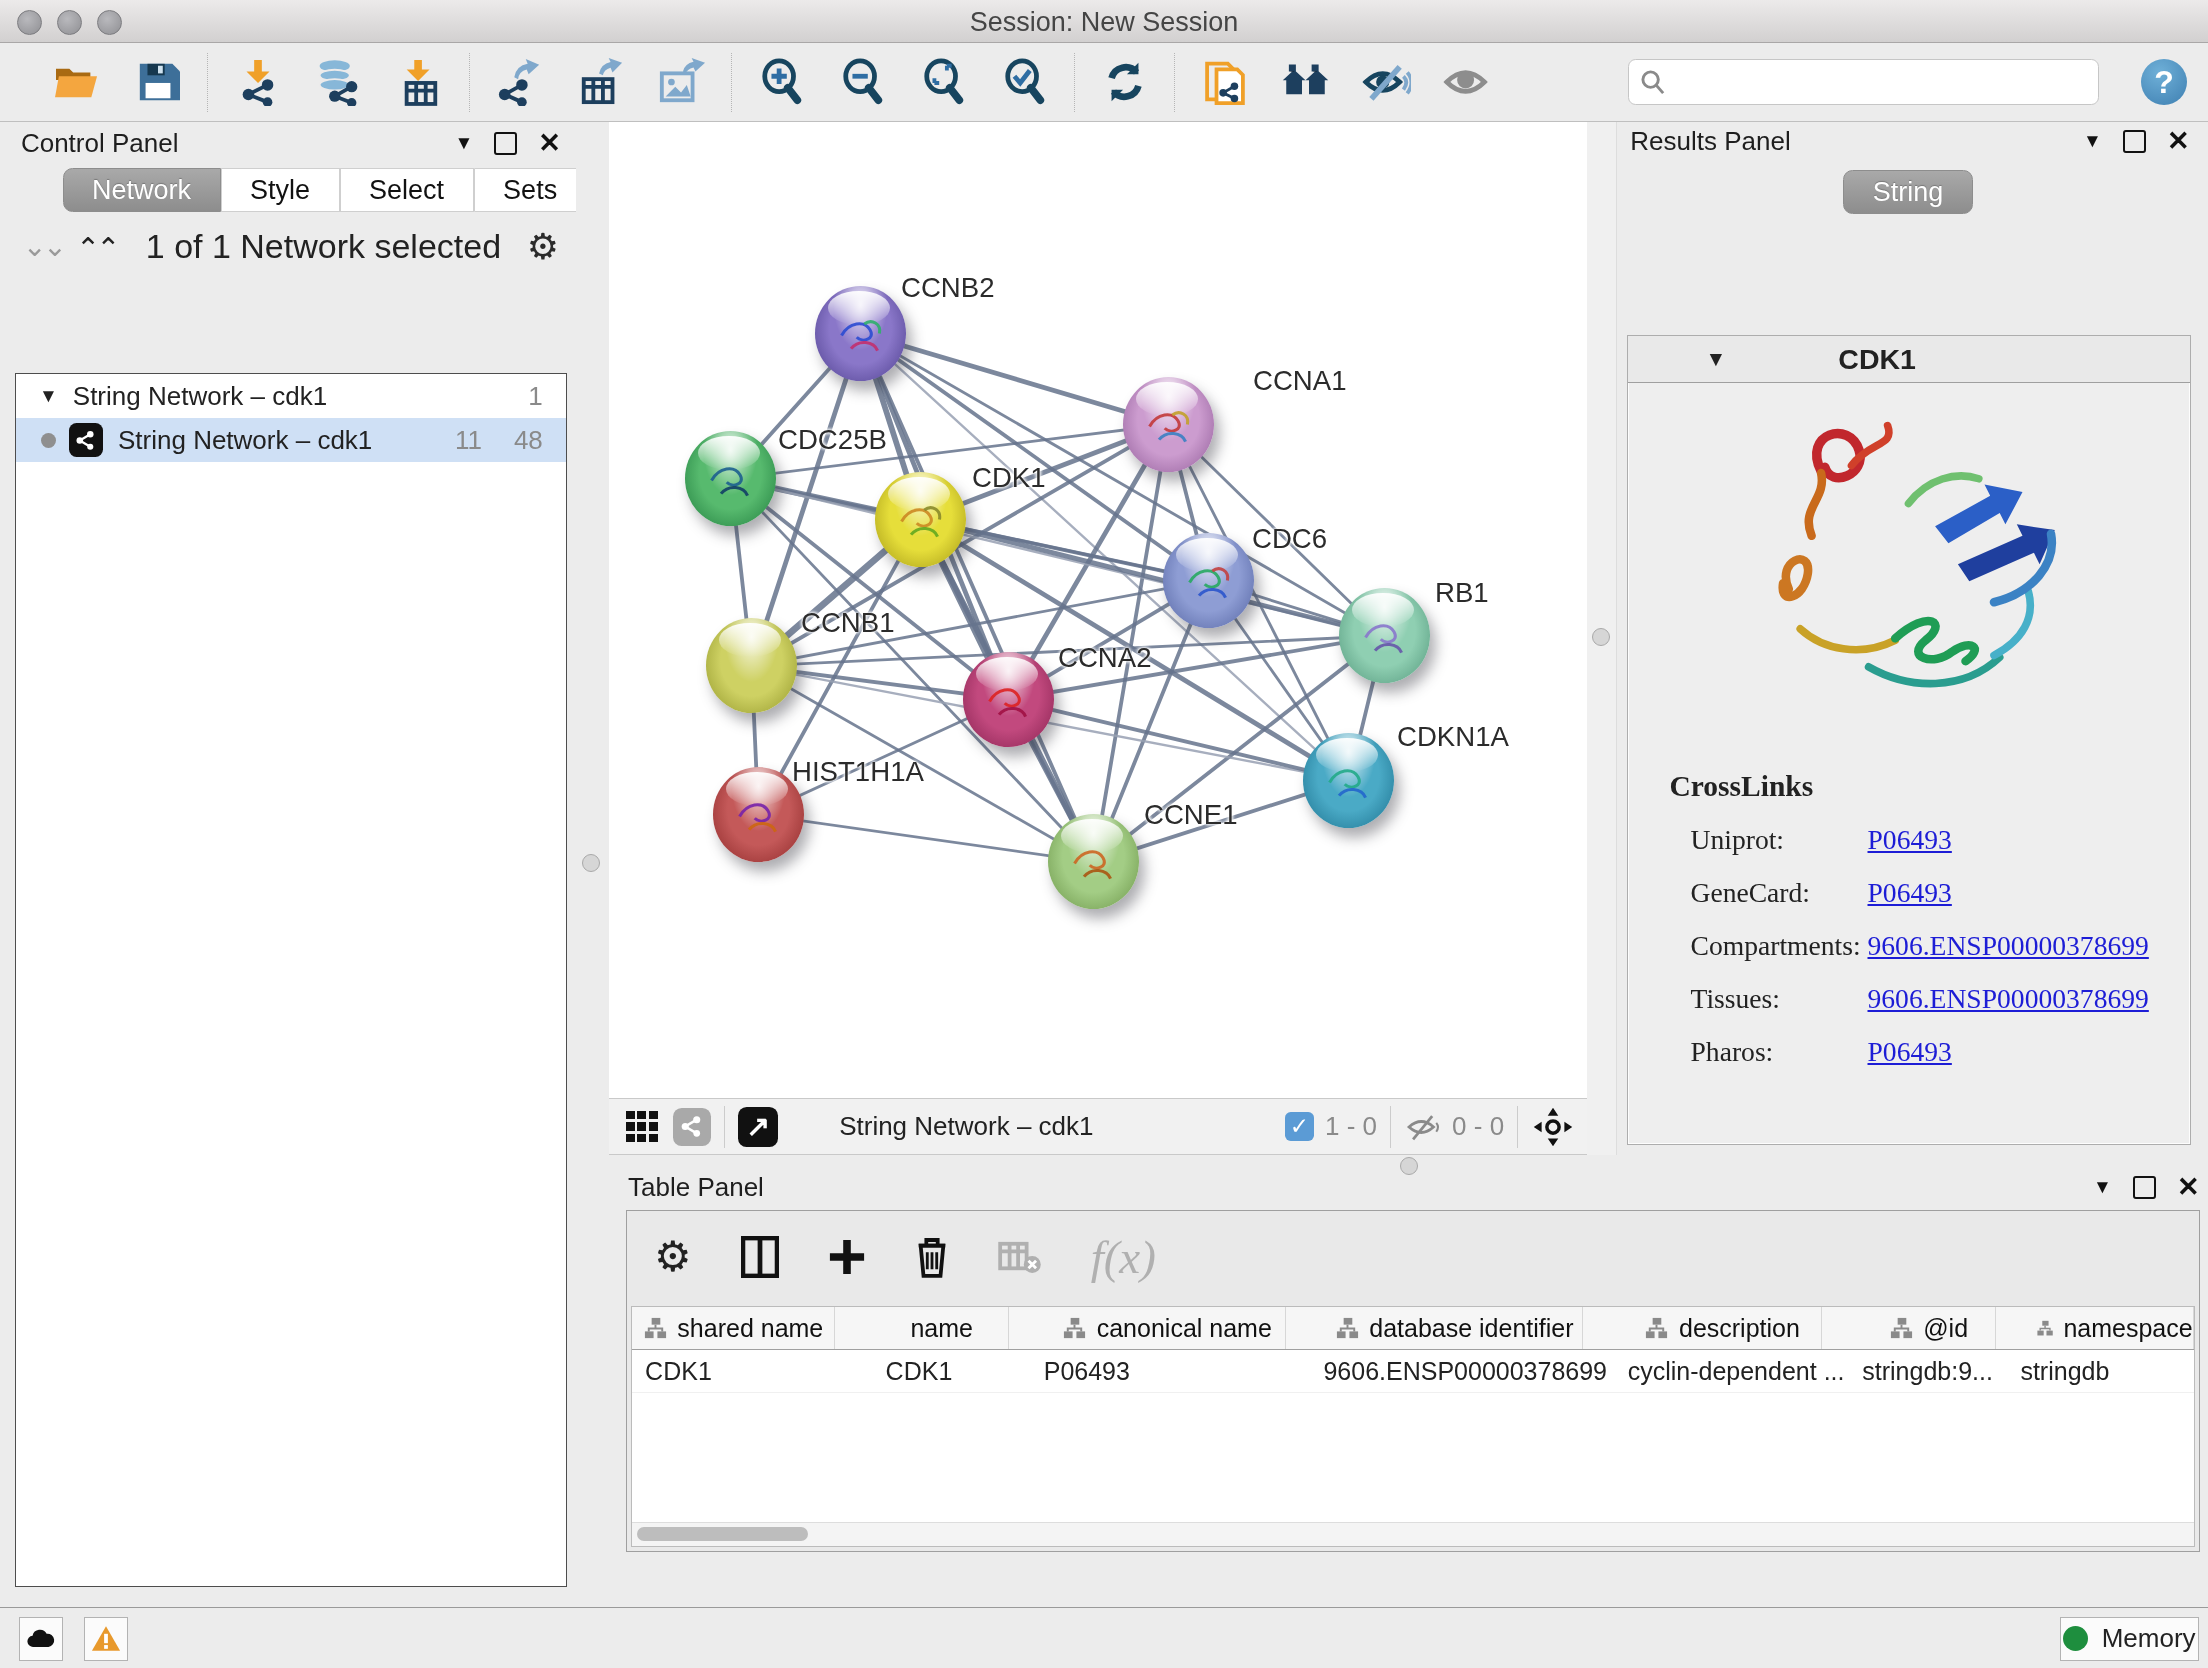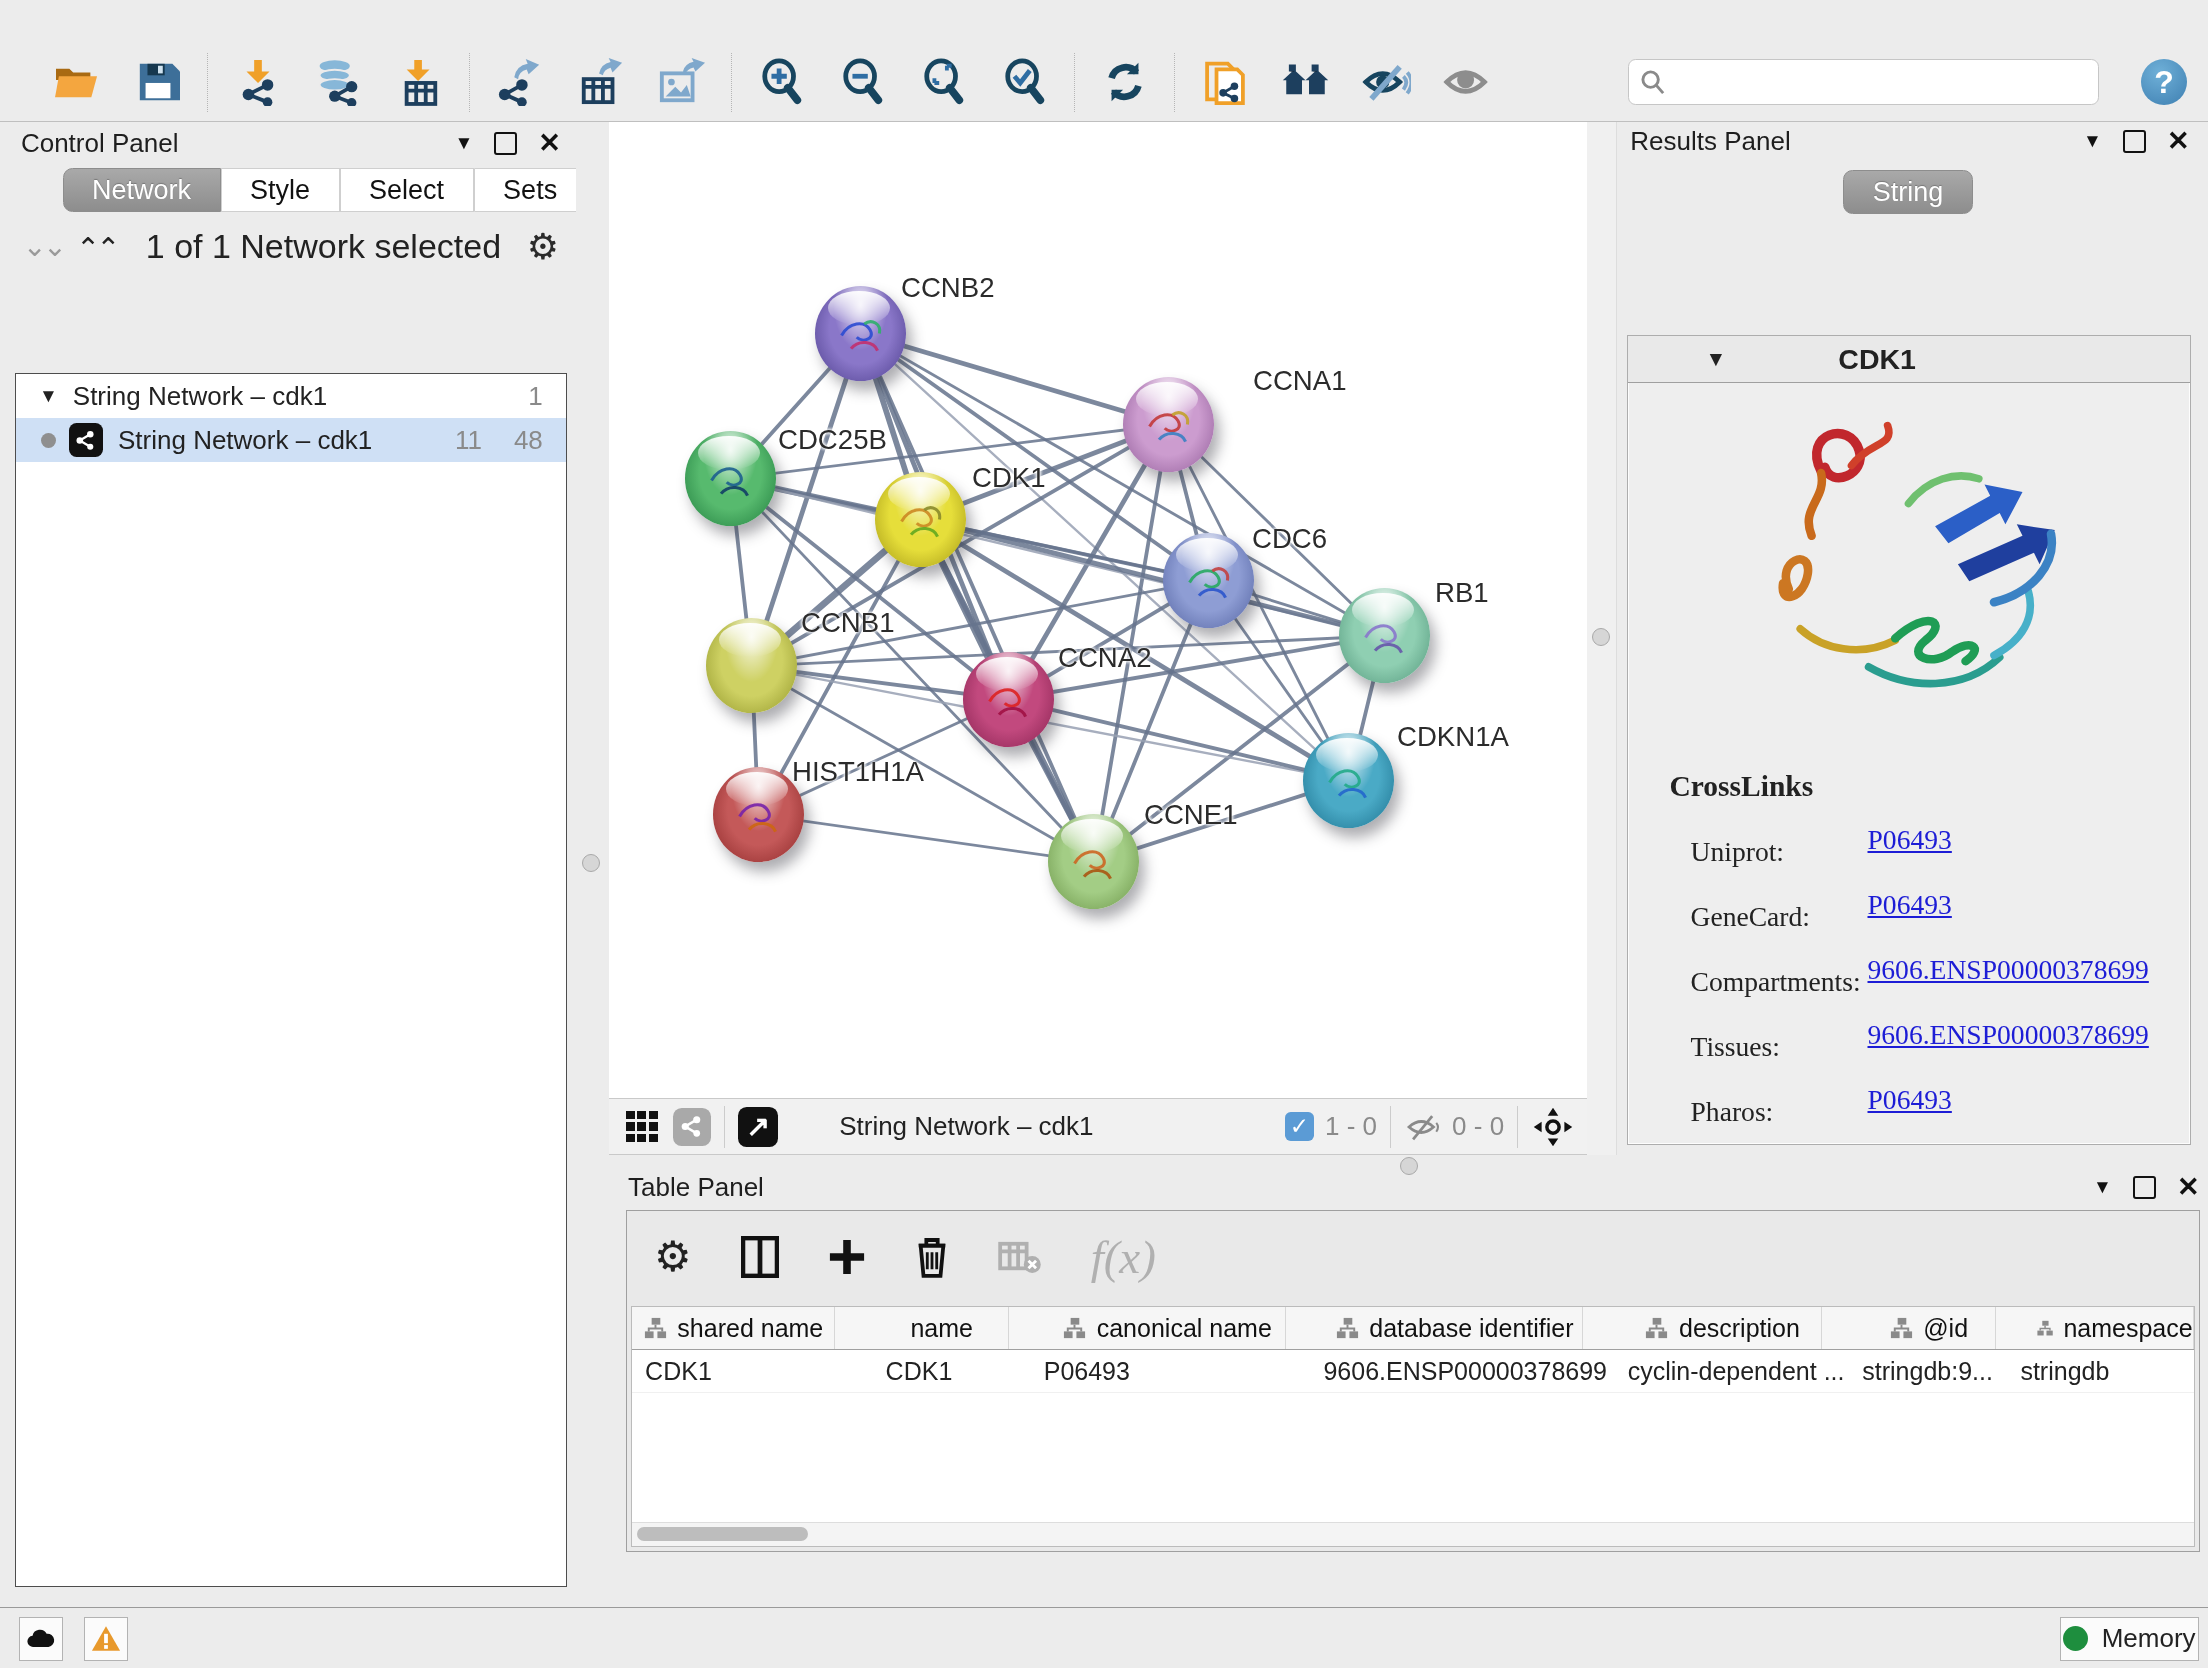--- a/index.html
+++ b/index.html
@@ -102,21 +102,21 @@
   .rp-body{position:absolute;left:9.5px;right:7.6px;top:211px;height:808px;border:1.9px solid #adadad;
     box-shadow:inset 0 0 0 1px #fdfdfd;background:#eeeeee;}
   .rp-entry-head{height:46px;border-bottom:1.9px solid #9f9f9f;display:flex;align-items:center;background:#e9e9e9;}
   .rp-entry-head .tri{margin-left:78px;font-size:21px;cursor:pointer;}
   .rp-entry-name{font-size:28.5px;font-weight:bold;margin-left:112px;}
   .rp-desc{font-size:27px;margin:17px 0 0 28.5px;}
   .protein{display:block;margin:28.5px auto 0 auto;}
   .xl{font-family:"Liberation Serif",serif;margin:25px 0 0 42px;}
   .xl-title{font-size:29.5px;font-weight:bold;}
   .xl-row{display:flex;font-size:27.6px;margin-top:21px;}
-  .xl-label{width:177px;margin-left:21px;margin-top:12px;}
+  .xl-label{width:177px;margin-left:21px;}
   .xl-link{color:#1d1dd6;text-decoration:underline;cursor:pointer;}
 
   
   .table-panel{position:absolute;left:609px;top:1168px;width:1600px;height:384px;}
   .tp-head{display:flex;align-items:center;padding:0 9.5px 0 19px;height:38px;}
   .tp-head .panel-ctl{margin-left:auto;}
   .tp-box{position:absolute;left:17px;right:9.5px;top:42px;bottom:0;border:1px solid #9f9f9f;background:#e9e9e9;}
   .tp-toolbar{height:91px;display:flex;align-items:center;gap:49px;padding-left:27px;}
   .tp-toolbar .ticon{cursor:pointer;}
   .tp-table{position:absolute;left:3.8px;right:3.8px;top:95px;bottom:3.8px;background:#fff;border:1px solid #bbb;overflow:hidden;}
@@ -139,20 +139,26 @@
   .sb-btn{position:absolute;top:7.6px;height:44px;border:1.9px solid #b3b3b3;background:#fbfbfb;
     display:flex;align-items:center;justify-content:center;cursor:pointer;box-sizing:border-box;}
   .mem-dot{width:25px;height:25px;border-radius:50%;background:#1e8e3e;margin-right:13.3px;}
   .mem-label{font-size:26px;}
 </style>
 </head>
 <body>
 
 <div class="app">
 
+  <div class="titlebar">
+    <div class="traffic" style="left:17px"></div>
+    <div class="traffic" style="left:57px"></div>
+    <div class="traffic" style="left:97px"></div>
+    <div class="win-title">Session: New Session</div>
+  </div>
 
   <div class="toolbar">
     <div class="tb-group">
       <div class="tb-btn">
         <svg width="48" height="42" viewBox="0 0 50 44">
             <path d="M3 8 h14 l4 4 h18 v8 H3z" fill="#a96a12"></path>
             <path d="M6 16 h40 l-6 22 H2z" fill="#f4a63f"></path>
           </svg>
       </div>
       <div class="tb-btn">

